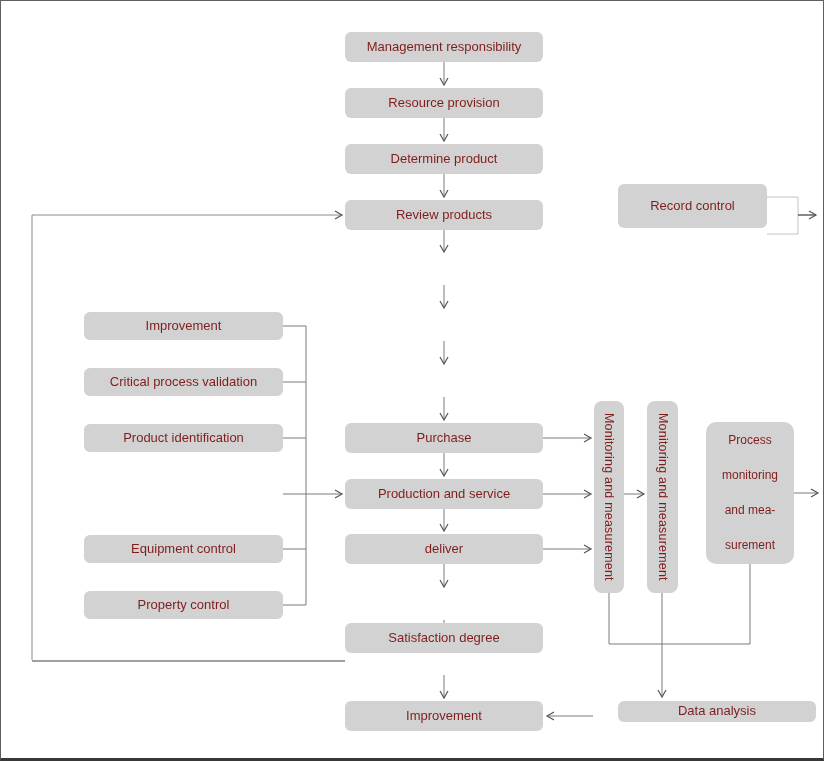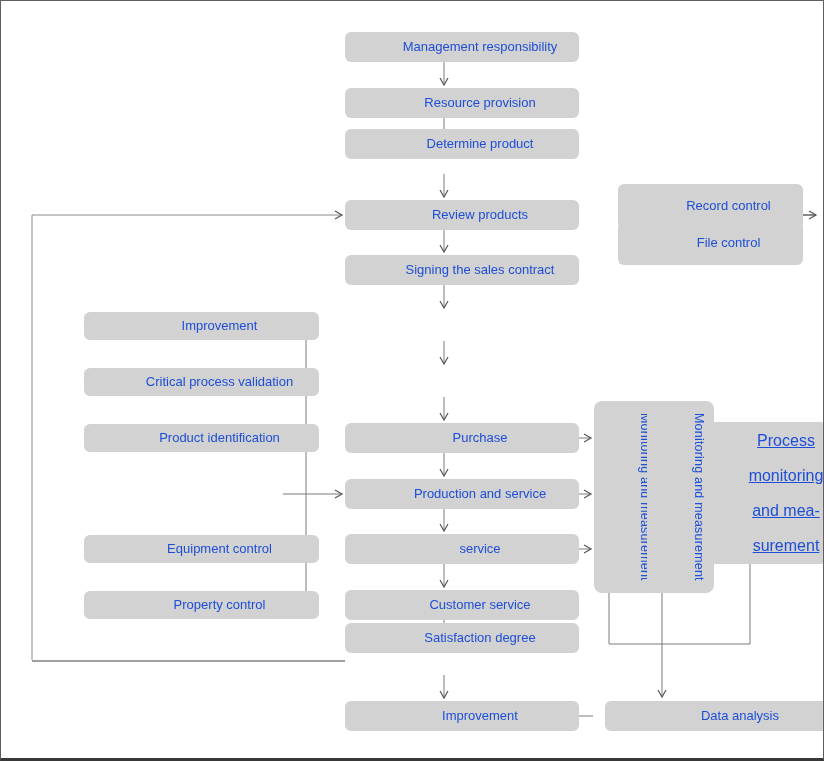--- a/index.html
+++ b/index.html
@@ -5,34 +5,34 @@
   html,body{margin:0;padding:0;background:#fff;font-family:"Liberation Sans","DejaVu Sans",sans-serif;}
   .canvas{
     position:relative;width:824px;height:761px;background:#ffffff;
     border:1px solid #5f5f5f;border-bottom:3px solid #383838;box-sizing:border-box;
     overflow:hidden;
   }
   .wires{position:absolute;left:0;top:0;width:824px;height:761px;}
   .node{
     position:absolute;background:#d2d2d2;border-radius:6px;
     display:flex;align-items:center;justify-content:center;
-    font-size:13px;color:#1d4ed8;text-align:center;line-height:1.15;padding-left:36px;
+    font-size:13px;color:#7f1d1d;text-align:center;line-height:1.15;
   }
   .main-node{left:344px;width:198px;height:30px;}
   .left-node{left:83px;width:199px;height:28px;}
   .ctrl-node{left:617px;width:149px;height:44px;}
   .vert-node{
     top:400px;height:192px;border-radius:8px;
     writing-mode:vertical-rl;font-size:12.5px;letter-spacing:.2px;
   }
   .process-node{
     left:705px;top:421px;width:88px;height:142px;border-radius:10px;
-    white-space:pre-line;line-height:35px;font-size:16px;text-decoration:underline;
+    white-space:pre-line;line-height:35px;font-size:12px;
   }
-  .analysis-node{left:604px;top:700px;width:198px;height:30px;}
+  .analysis-node{left:617px;top:700px;width:198px;height:21px;}
 </style>
 </head>
 <body>
 
 <div class="canvas">
 
   <svg class="wires" width="824" height="761" viewBox="0 0 824 761">
     <defs>
       <marker id="arr" markerWidth="10" markerHeight="10" refX="8" refY="5" orient="auto-start-reverse" markerUnits="userSpaceOnUse">
         <path d="M1,1 L8,5 L1,9" fill="none" stroke="#555" stroke-width="1.2"></path>
@@ -82,38 +82,35 @@
       <path d="M608,592 V643"></path>
       <path d="M749,563 V643"></path>
       <path d="M608,643 H749"></path>
       <path d="M661,592 V696" marker-end="url(#arr)"></path>
       <path d="M592,715 H546" marker-end="url(#arr)"></path>
     </g>
   </svg>
 
   <div class="node main-node" style="top:31px">Management responsibility</div>
   <div class="node main-node" style="top:87px">Resource provision</div>
-  <div class="node main-node" style="top:128px">Determine product</div>
+  <div class="node main-node" style="top:143px">Determine product</div>
   <div class="node main-node" style="top:199px">Review products</div>
-  <div class="node main-node" style="top:254px">Signing the sales contract</div>
   <div class="node main-node" style="top:478px">Production and service</div>
   <div class="node main-node" style="top:422px">Purchase</div>
-  <div class="node main-node" style="top:533px">service</div>
-  <div class="node main-node" style="top:589px">Customer service</div>
+  <div class="node main-node" style="top:533px">deliver</div>
   <div class="node main-node" style="top:622px">Satisfaction degree</div>
   <div class="node main-node" style="top:700px">Improvement</div>
 
   <div class="node left-node" style="top:311px">Improvement</div>
   <div class="node left-node" style="top:423px">Product identification</div>
   <div class="node left-node" style="top:367px">Critical process validation</div>
   <div class="node left-node" style="top:534px">Equipment control</div>
   <div class="node left-node" style="top:590px">Property control</div>
 
   <div class="node ctrl-node" style="top:183px">Record control</div>
-  <div class="node ctrl-node" style="top:220px">File control</div>
 
   <div class="node vert-node" style="left:593px;width:30px">Monitoring and measurement</div>
   <div class="node vert-node" style="left:646px;width:31px">Monitoring and measurement</div>
   <div class="node process-node">Process
 monitoring
 and mea-
 surement</div>
 
   <div class="node analysis-node">Data analysis</div>
 

